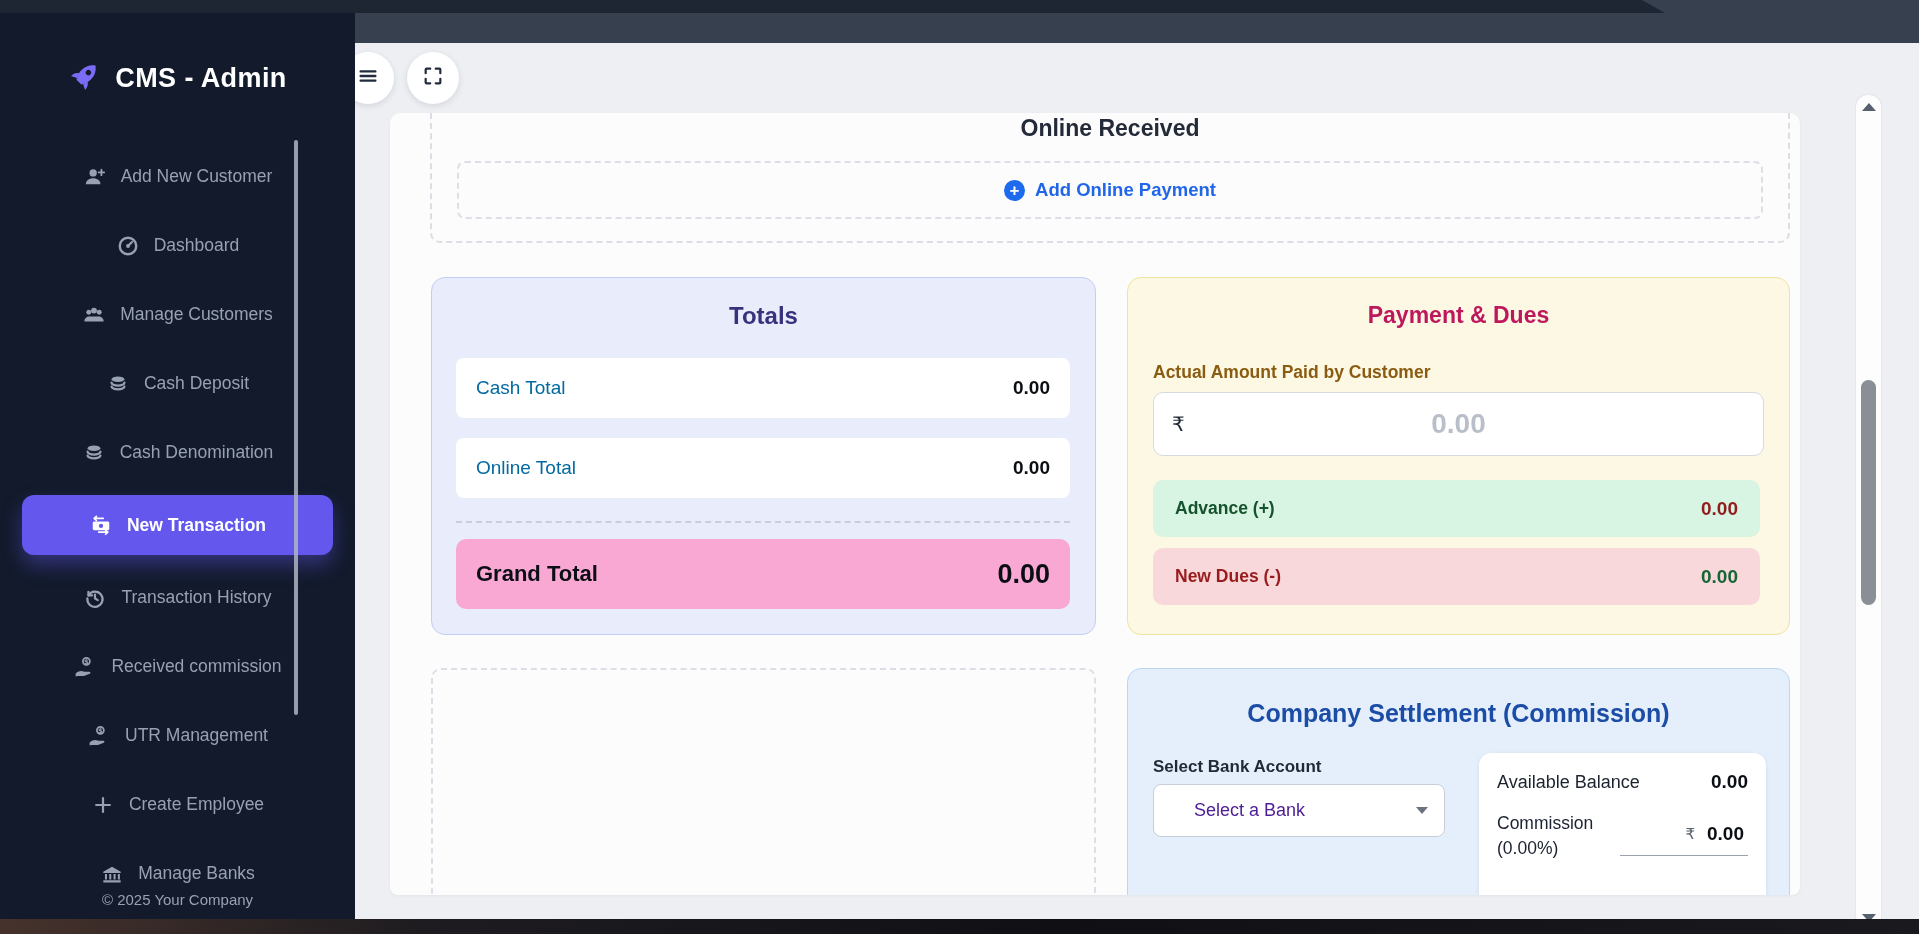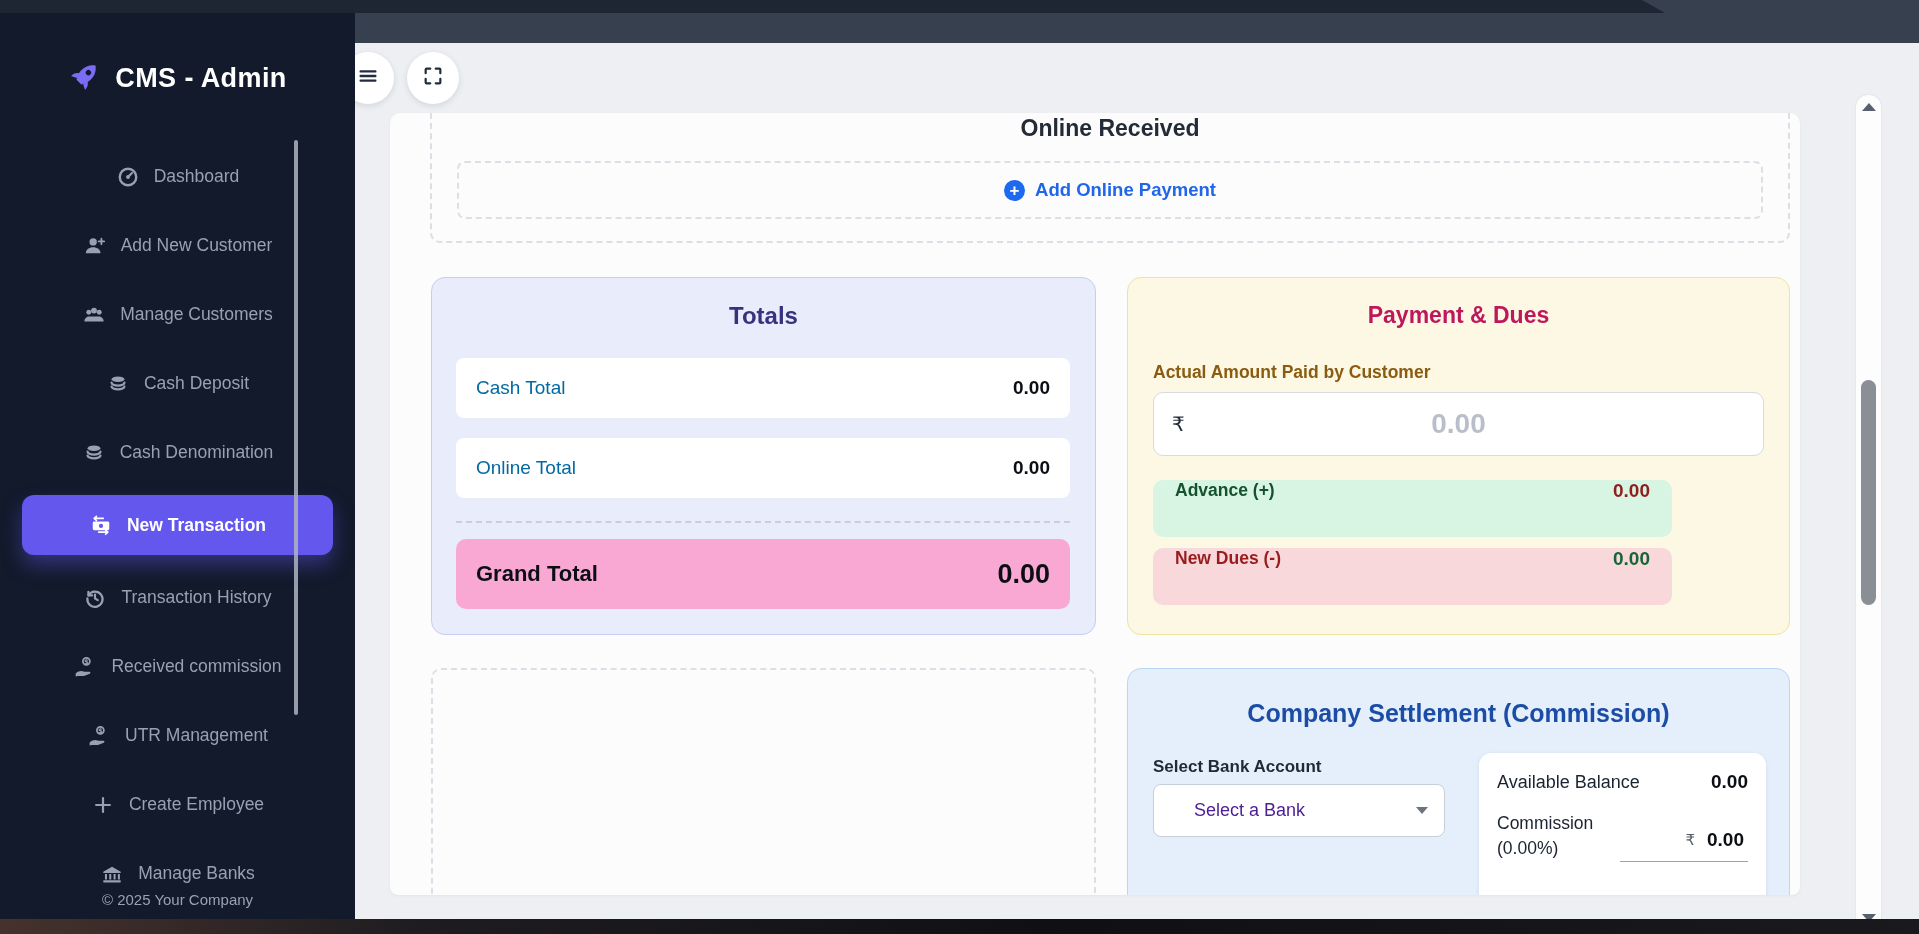--- a/index.html
+++ b/index.html
@@ -61,22 +61,22 @@
     border:1.5px solid #EFE3A0;border-radius:14px;box-sizing:border-box;}
   .payment-title{margin-top:24px;text-align:center;font-size:23px;font-weight:800;color:#be185d;}
   .amount-label{position:absolute;left:25px;top:84px;font-size:17.5px;font-weight:700;color:#8A5B10;}
   .amount-wrap{position:absolute;left:25px;top:114px;width:611px;height:64px;}
   .amount-input{width:100%;height:100%;box-sizing:border-box;border:1px solid #D6DAE1;border-radius:10px;
     background:#ffffff;text-align:center;font-size:28px;font-weight:700;color:#3a4150;outline:none;
     font-family:"Liberation Sans","DejaVu Sans",sans-serif;}
   .amount-input::placeholder{color:#B9BFCA;opacity:1;}
   .rupee{font-family:"DejaVu Sans","Liberation Sans",sans-serif;}
   .amount-rupee{position:absolute;left:19px;top:20px;font-size:20px;color:#1F2937;}
-  .pd-row{position:absolute;left:25px;width:519px;height:57px;border-radius:10px;display:flex;
-    align-items:flex-start;justify-content:space-between;padding:0 22px;box-sizing:border-box;gap:40px;}
+  .pd-row{position:absolute;left:25px;width:607px;height:57px;border-radius:10px;display:flex;
+    align-items:center;justify-content:space-between;padding:0 22px;box-sizing:border-box;gap:40px;}
   .advance-row{top:202px;background:#D8F4E3;}
   .advance-row .pd-label{color:#14532D;font-size:17.5px;font-weight:700;}
   .advance-row .pd-value{color:#8F1D1D;font-size:19px;font-weight:800;}
   .dues-row{top:270px;background:#F9D8DC;}
   .dues-row .pd-label{color:#991B1B;font-size:17.5px;font-weight:700;}
   .dues-row .pd-value{color:#166534;font-size:19px;font-weight:800;}
   
   .empty-dashed{position:absolute;left:41px;top:555px;width:665px;height:250px;border:2px dashed #DCDFE6;
     border-radius:10px;box-sizing:border-box;}
   .settlement-card{position:absolute;left:737px;top:555px;width:663px;height:262px;background:#E4EFFB;
@@ -87,21 +87,21 @@
     border:1px solid #C9CFD8;border-radius:8px;box-sizing:border-box;display:flex;align-items:center;
     justify-content:space-between;padding:0 16px;cursor:pointer;}
   .bank-select-text{font-size:18px;color:#4c1d95;margin-left:24px;}
   .caret-down{width:0;height:0;border-left:6px solid transparent;border-right:6px solid transparent;
     border-top:7px solid #6B7280;}
   .balance-panel{position:absolute;left:351px;top:84px;width:287px;height:160px;background:#ffffff;
     border-radius:12px;box-shadow:0 1px 4px rgba(20,30,50,.08);box-sizing:border-box;padding:18px 18px 0 18px;}
   .bal-row{display:flex;align-items:center;justify-content:space-between;margin-bottom:18px;}
   .bal-label{font-size:18px;color:#1B2330;}
   .bal-value{font-size:19px;font-weight:800;color:#0B0F14;}
-  .comm-row{display:flex;align-items:flex-end;justify-content:space-between;}
+  .comm-row{display:flex;align-items:center;justify-content:space-between;}
   .comm-label{font-size:17.5px;color:#1B2330;width:120px;line-height:1.45;}
   .comm-right{display:flex;align-items:center;gap:12px;border-bottom:1.5px solid #9AA2AD;padding:6px 4px 10px 4px;min-width:120px;justify-content:flex-end;}
   .comm-rupee{font-size:15px;color:#57606C;}
   .comm-value{font-size:19px;font-weight:800;color:#0B0F14;}
   
   .page-scrollbar{position:absolute;left:1536px;top:52px;width:25px;height:835px;background:#FDFDFE;
     border-radius:12px;box-shadow:0 0 2px rgba(20,30,50,.12);}
   .sb-arrow{position:absolute;left:50%;transform:translateX(-50%);width:0;height:0;
     border-left:7px solid transparent;border-right:7px solid transparent;}
   .sb-up{top:8px;border-bottom:8px solid #57606E;}
@@ -128,37 +128,37 @@
           <path d="M16.1 13.5c2 1.1 2.9 3.2 2.9 5.4l-3.8-1.8z"></path>
           <circle cx="12" cy="8.6" r="1.9" fill="#121A2B"></circle>
         </g>
       </svg>
     </span>
     <span class="brand-title">CMS - Admin</span>
   </div>
   <nav class="nav" id="sidebar-nav">
       <div class="nav-item">
     <span class="nav-icon">
-          <svg viewBox="0 0 24 24">
-            <circle cx="12" cy="12" r="9" fill="none" stroke="currentColor" stroke-width="2.6"></circle>
-            <path d="M12 12l4.3-4.3" stroke="currentColor" stroke-width="2.4" stroke-linecap="round"></path>
-            <circle cx="12" cy="12" r="2.1" fill="currentColor"></circle>
-          </svg>
-        </span>
-    <span class="nav-label">Dashboard</span>
-  </div>
-      <div class="nav-item">
-    <span class="nav-icon">
           <svg viewBox="0 0 24 24" fill="currentColor">
             <circle cx="10" cy="7.5" r="4"></circle>
             <path d="M2 20c0-4.2 3.6-6.6 8-6.6s8 2.4 8 6.6z"></path>
             <path d="M19 4v6M16 7h6" stroke="currentColor" stroke-width="2" stroke-linecap="round" fill="none"></path>
           </svg>
         </span>
     <span class="nav-label">Add New Customer</span>
+  </div>
+      <div class="nav-item">
+    <span class="nav-icon">
+          <svg viewBox="0 0 24 24">
+            <circle cx="12" cy="12" r="9" fill="none" stroke="currentColor" stroke-width="2.6"></circle>
+            <path d="M12 12l4.3-4.3" stroke="currentColor" stroke-width="2.4" stroke-linecap="round"></path>
+            <circle cx="12" cy="12" r="2.1" fill="currentColor"></circle>
+          </svg>
+        </span>
+    <span class="nav-label">Dashboard</span>
   </div>
       <div class="nav-item">
     <span class="nav-icon">
           <svg viewBox="0 0 24 24" fill="currentColor">
             <circle cx="6.3" cy="9" r="2.7"></circle>
             <circle cx="17.7" cy="9" r="2.7"></circle>
             <circle cx="12" cy="7.2" r="3.2"></circle>
             <path d="M1.5 19c0-3.4 2.8-5.4 5.2-5.4h10.6c2.4 0 5.2 2 5.2 5.4z"></path>
           </svg>
         </span>

